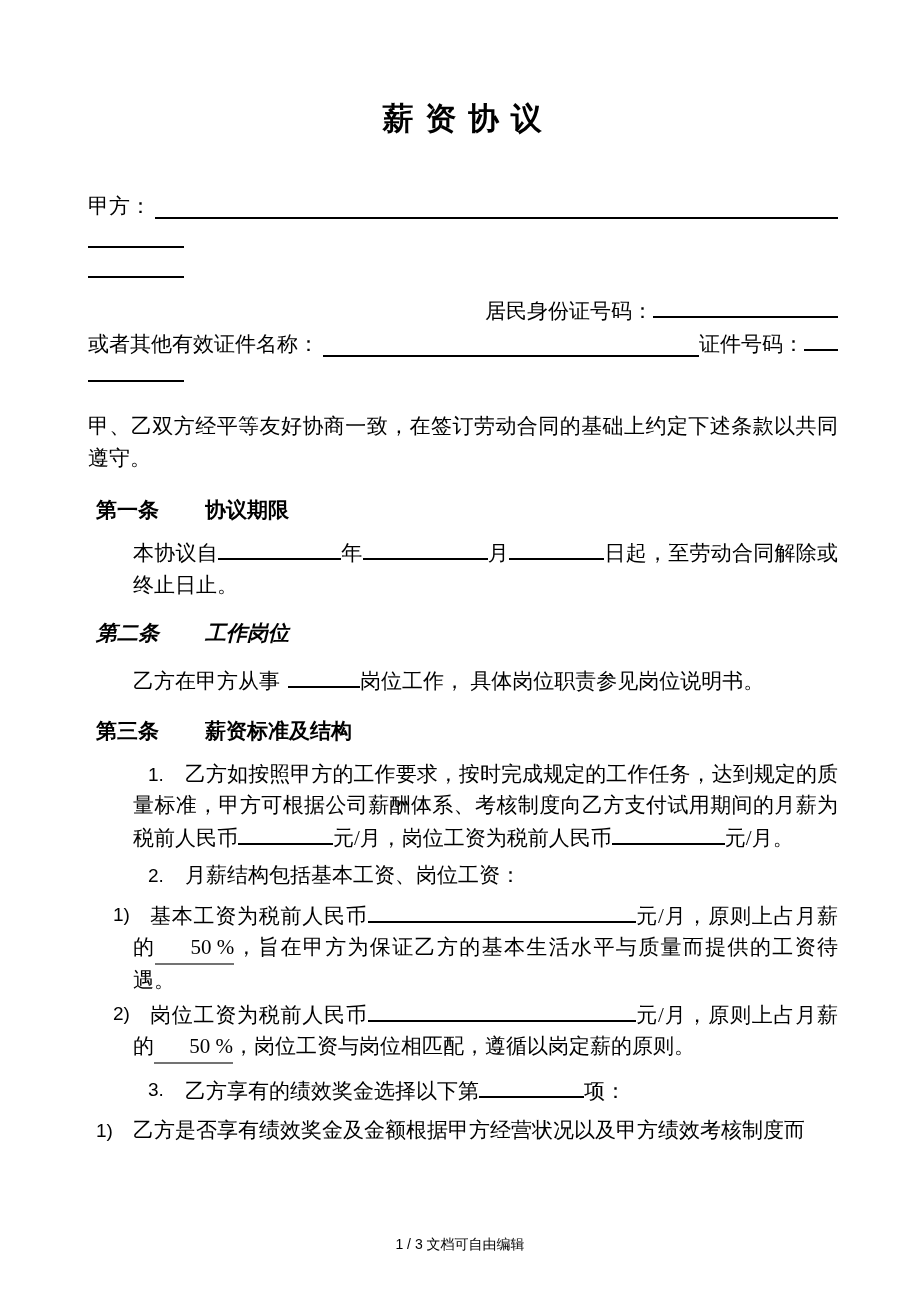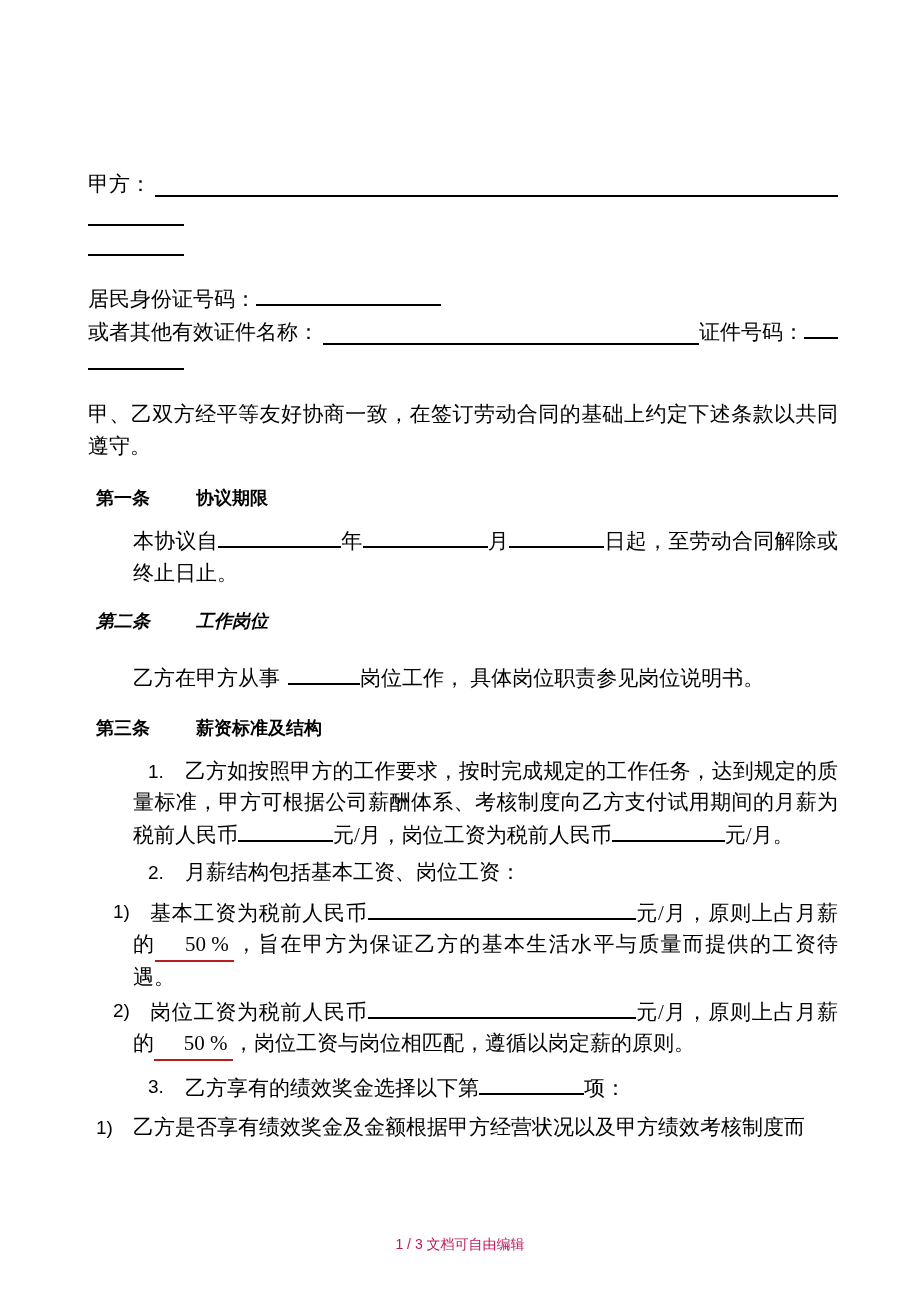--- a/index.html
+++ b/index.html
@@ -38,40 +38,40 @@
     margin-left: 4px;
   }
   .blank {
     display: inline-block;
     border-bottom: 2px solid #000;
     height: 22px;
     vertical-align: baseline;
   }
   .blank-filled {
     display: inline-block;
-    border-bottom: 2px solid #b91c1c;
+    border-bottom: 2px solid #737373;
     min-width: 72px;
-    text-align: center;
+    text-align: right;
     vertical-align: baseline;
     padding-left: 7px;
   }
   .wrap-line { height: 30px; position: relative; }
   .wrap-line .seg {
     position: absolute;
     left: 0;
     bottom: 4px;
     width: 96px;
     border-bottom: 2.5px solid #000;
     height: 0;
   }
   
   .heading {
     font-family: "Liberation Sans", "DejaVu Sans", sans-serif;
     font-weight: bold;
-    font-size: 18px;
+    font-size: 21px;
     line-height: 32px;
     margin-left: 8px;
   }
   .heading .h-num { margin-right: 46px; }
   
   .para { text-align: justify; }
   .body-indent { margin-left: 45px; }
   .num-item { position: relative; padding-left: 45px; line-height: 31px; text-align: justify; }
   .num-item .num {
     position: absolute;
@@ -83,47 +83,48 @@
   .ti-52 { text-indent: 52px; }
   .ti-17 { text-indent: 17px; }
   .footer {
     position: absolute;
     left: 0;
     top: 1234px;
     width: 100%;
     text-align: center;
     font-family: "Liberation Sans", "DejaVu Sans", sans-serif;
     font-size: 14px;
-    color: #be185d;
+    color: #000000;
     line-height: 20px;
   }
   
-  .mt-party-a { margin-top: 72px; text-align: right; }
+  .mt-party-a { margin-top: 48px; text-align: right; }
   .mt-party-b { margin-top: 38px; }
-  .mt-id { margin-top: 22px; }
+  .mt-id { margin-top: 12px; justify-content: flex-end; }
   .mt-wrap3 { height: 26px; }
   .mt-preamble { margin-top: 24px; }
   .mt-h1 { margin-top: 20px; }
   .mt-a1 { margin-top: 10px; }
   .mt-h2 { margin-top: 16px; font-style: italic; }
-  .mt-a2 { margin-top: 24px; }
+  .mt-a2 { margin-top: 15px; }
   .mt-h3 { margin-top: 18px; }
   .mt-item1 { margin-top: 12px; }
   .mt-item2 { margin-top: 6px; }
   .mt-sub1 { margin-top: 8px; }
   .mt-sub2 { margin-top: 2px; }
   .mt-item3 { margin-top: 10px; }
   .mt-sub3 { margin-top: 8px; }
   .space-before { margin-left: 8px; }
 </style>
 </head>
 <body>
 
 <div class="page">
 
+  <div class="doc-title">薪 资 协 议</div>
 
   <div class="form-row mt-party-a">
     <span class="label">甲方：</span>
     <span class="blank-flex"></span>
   </div>
   <div class="wrap-line">
     <span class="seg"></span>
   </div>
 
   <div class="wrap-line">

